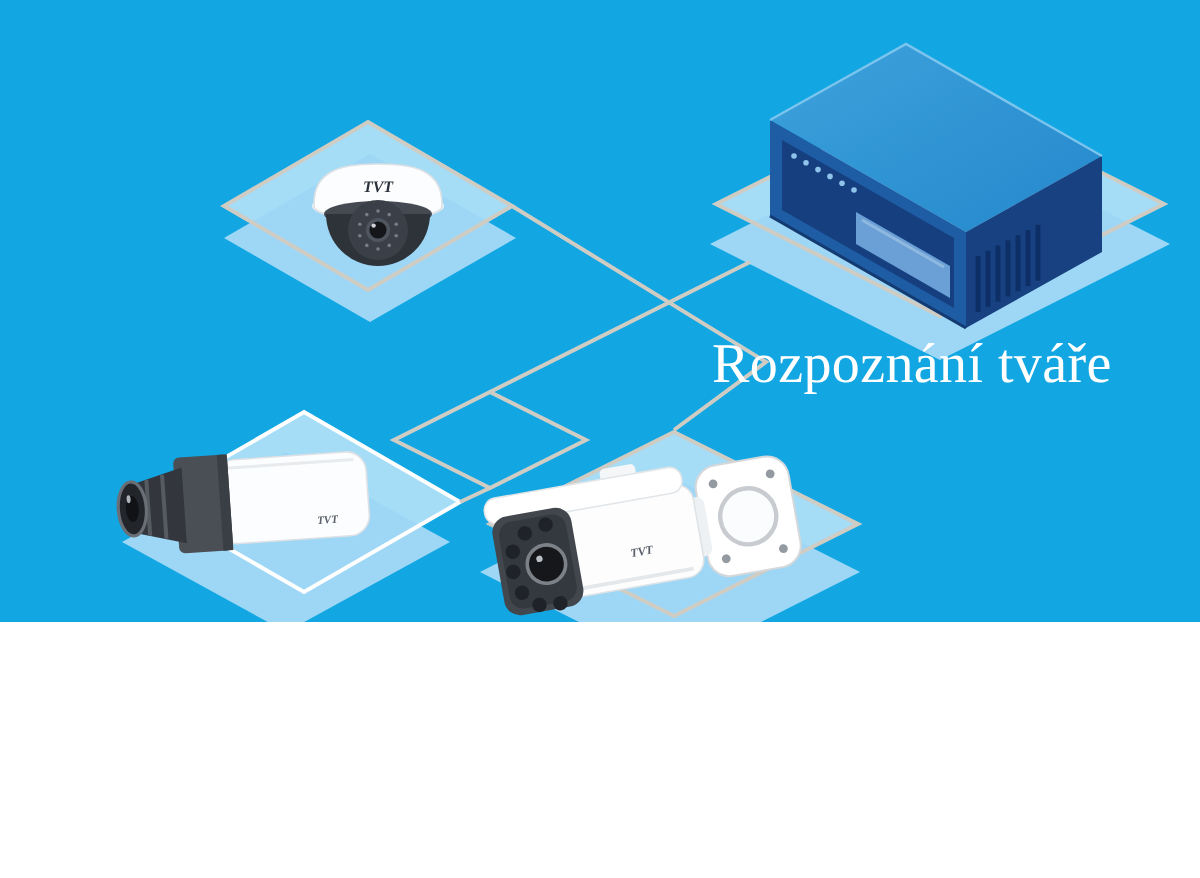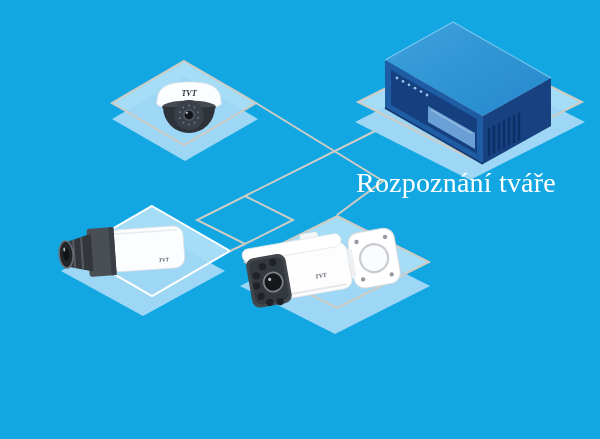--- a/index.html
+++ b/index.html
@@ -1,18 +1,18 @@
 <!DOCTYPE html>
 <html><head>
 <meta charset="utf-8">
 <style>
   html,body{margin:0;padding:0;}
   .stage{
     position:relative;
-    width:600px;height:439px;
+    width:600px;height:311px;
     background:#12a7e2;
     overflow:hidden;
     font-family:"Liberation Sans", sans-serif;
   }
   .stage svg{position:absolute;left:0;top:0;}
   .diagram-label{
     position:absolute;
     color:#ffffff;
     font-size:28px;
     line-height:1.1;

